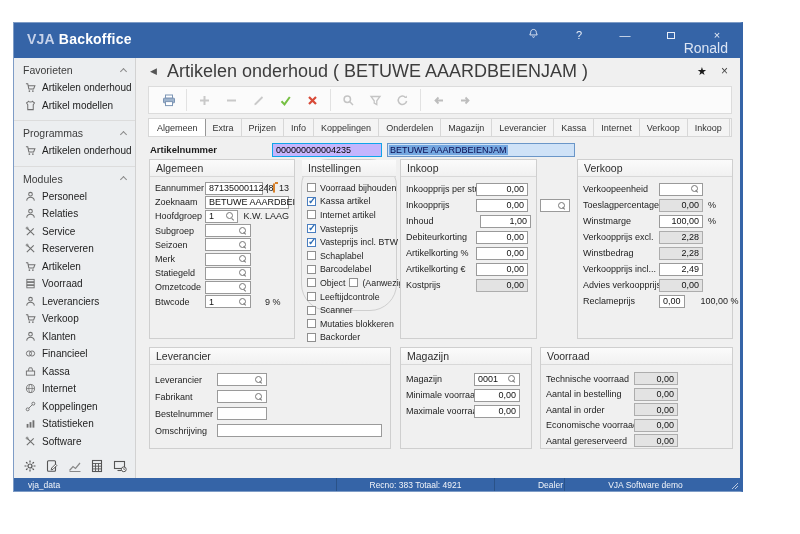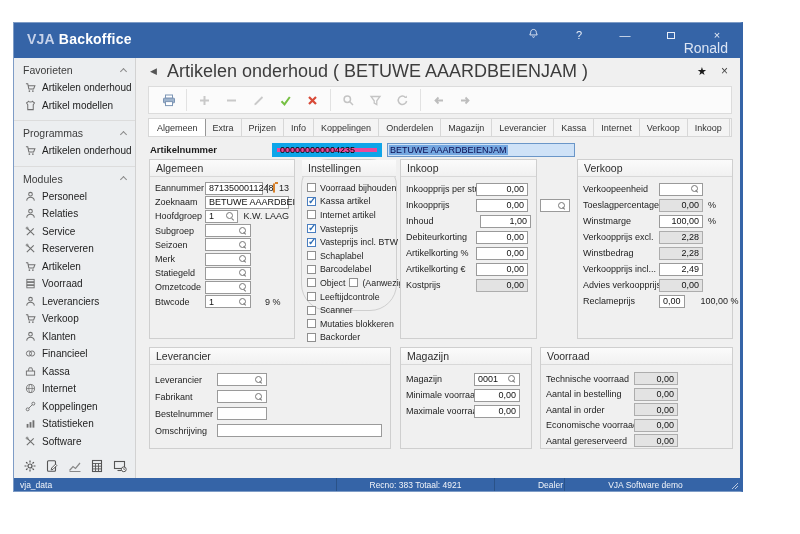--- a/index.html
+++ b/index.html
@@ -40,21 +40,21 @@
   .toolbar { position:absolute; left:12px; right:8px; top:28px; height:28px; background:#fbfbfb; border:1px solid #dcdcdc; display:flex; align-items:center; padding:0 6px; }
   .tbtn { width:27px; height:22px; display:flex; align-items:center; justify-content:center; }
   .tsep { width:1px; height:22px; background:#e2e2e2; margin:0 4px; }
 
   .tabs { position:absolute; left:12px; right:8px; top:60px; height:19px; display:flex; align-items:stretch; background:#f4f4f4; border:1px solid #d7d7d7; overflow:hidden; white-space:nowrap; }
   .tab { font-size:9px; color:#333; padding:4px 7px 0 7px; border-right:1px solid #d7d7d7; cursor:default; }
   .tab.active { background:#fff; border:1px solid #979797; margin:-1px 0 -1px -1px; padding-left:8px; font-weight:normal; }
 
   .artnr-row { position:absolute; left:14px; top:84px; height:15px; display:flex; align-items:center; }
   .artnr-label { width:122px; font-weight:bold; color:#1c1c1c; font-size:9.5px; }
-  .artnr-field { width:110px; height:14px; background:#ec4899; border:5px solid #0ea5e9; font-size:9px; padding:0 3px; display:flex; align-items:center; }
+  .artnr-field { width:110px; height:14px; background:#c4b5fd; border:1px solid #0ea5e9; font-size:9px; padding:0 3px; display:flex; align-items:center; }
   .name-field { width:188px; height:14px; margin-left:5px; background:#cfe2f7; border:1px solid #6a96c8; font-size:9px; display:flex; align-items:center; padding:0 1px; overflow:hidden; }
   .name-field .sel { background:#74a7e0; color:#0c0c50; padding:0 1px; white-space:nowrap; }
 
   
   .form { position:absolute; left:0; right:0; top:99px; bottom:0; }
   .panel { position:absolute; border:1px solid #cfcfcf; background:#f0f0f0; }
   .panel-h { height:17px; line-height:16px; padding-left:6px; font-size:10.5px; color:#2e2e2e; background:linear-gradient(#fbfbfb,#f1f1f1); border-bottom:1px solid #d8d8d8; }
   .panel-b { padding-top:4px; }
   .frow { display:flex; align-items:center; height:14.2px; padding:0 5px; font-size:9px; color:#1d1d1d; white-space:nowrap; }
   .frow2 { height:16px; }
@@ -70,21 +70,21 @@
   .cb { width:9px; height:9px; border:1px solid #8f8f8f; background:#fff; flex:0 0 9px; position:relative; }
   .cb.checked { border-color:#4a7ebf; }
   .cb.checked::after { content:"\2713"; position:absolute; left:0px; top:-3px; font-size:10px; color:#2e6db5; font-weight:bold; }
   .bc-icon { width:8px; height:9px; margin-left:4px; background:repeating-linear-gradient(90deg,#555 0 1px,transparent 1px 2.6px); }
   .clip-icon { width:8px; height:10px; border:1.2px solid #d9822b; border-radius:1px; margin-left:5px; position:relative; }
   .clip-icon::before { content:""; position:absolute; left:1.5px; top:-2px; width:3px; height:2px; background:#d9822b; }
   .badge13 { margin-left:4px; color:#222; }
 
   
   .statusbar { flex:0 0 13px; background:#3564a7; display:flex; align-items:center; color:#f2f5fa; font-size:8.5px; }
-  .st-db { width:121px; padding-left:6px; }
+  .st-db { width:121px; padding-left:14px; }
   .st-spacer { flex:1; }
   .st-seg { text-align:center; border-left:1px solid #2a5288; height:100%; display:flex; align-items:center; justify-content:center; }
   .st-recno { width:158px; }
   .st-dealer { width:70px;padding-left:42px; }
   .st-product { width:162px; }
   .st-grip { width:14px; height:100%; display:flex; align-items:flex-end; justify-content:flex-end; padding:1px; }
 </style>
 </head>
 <body>
 

